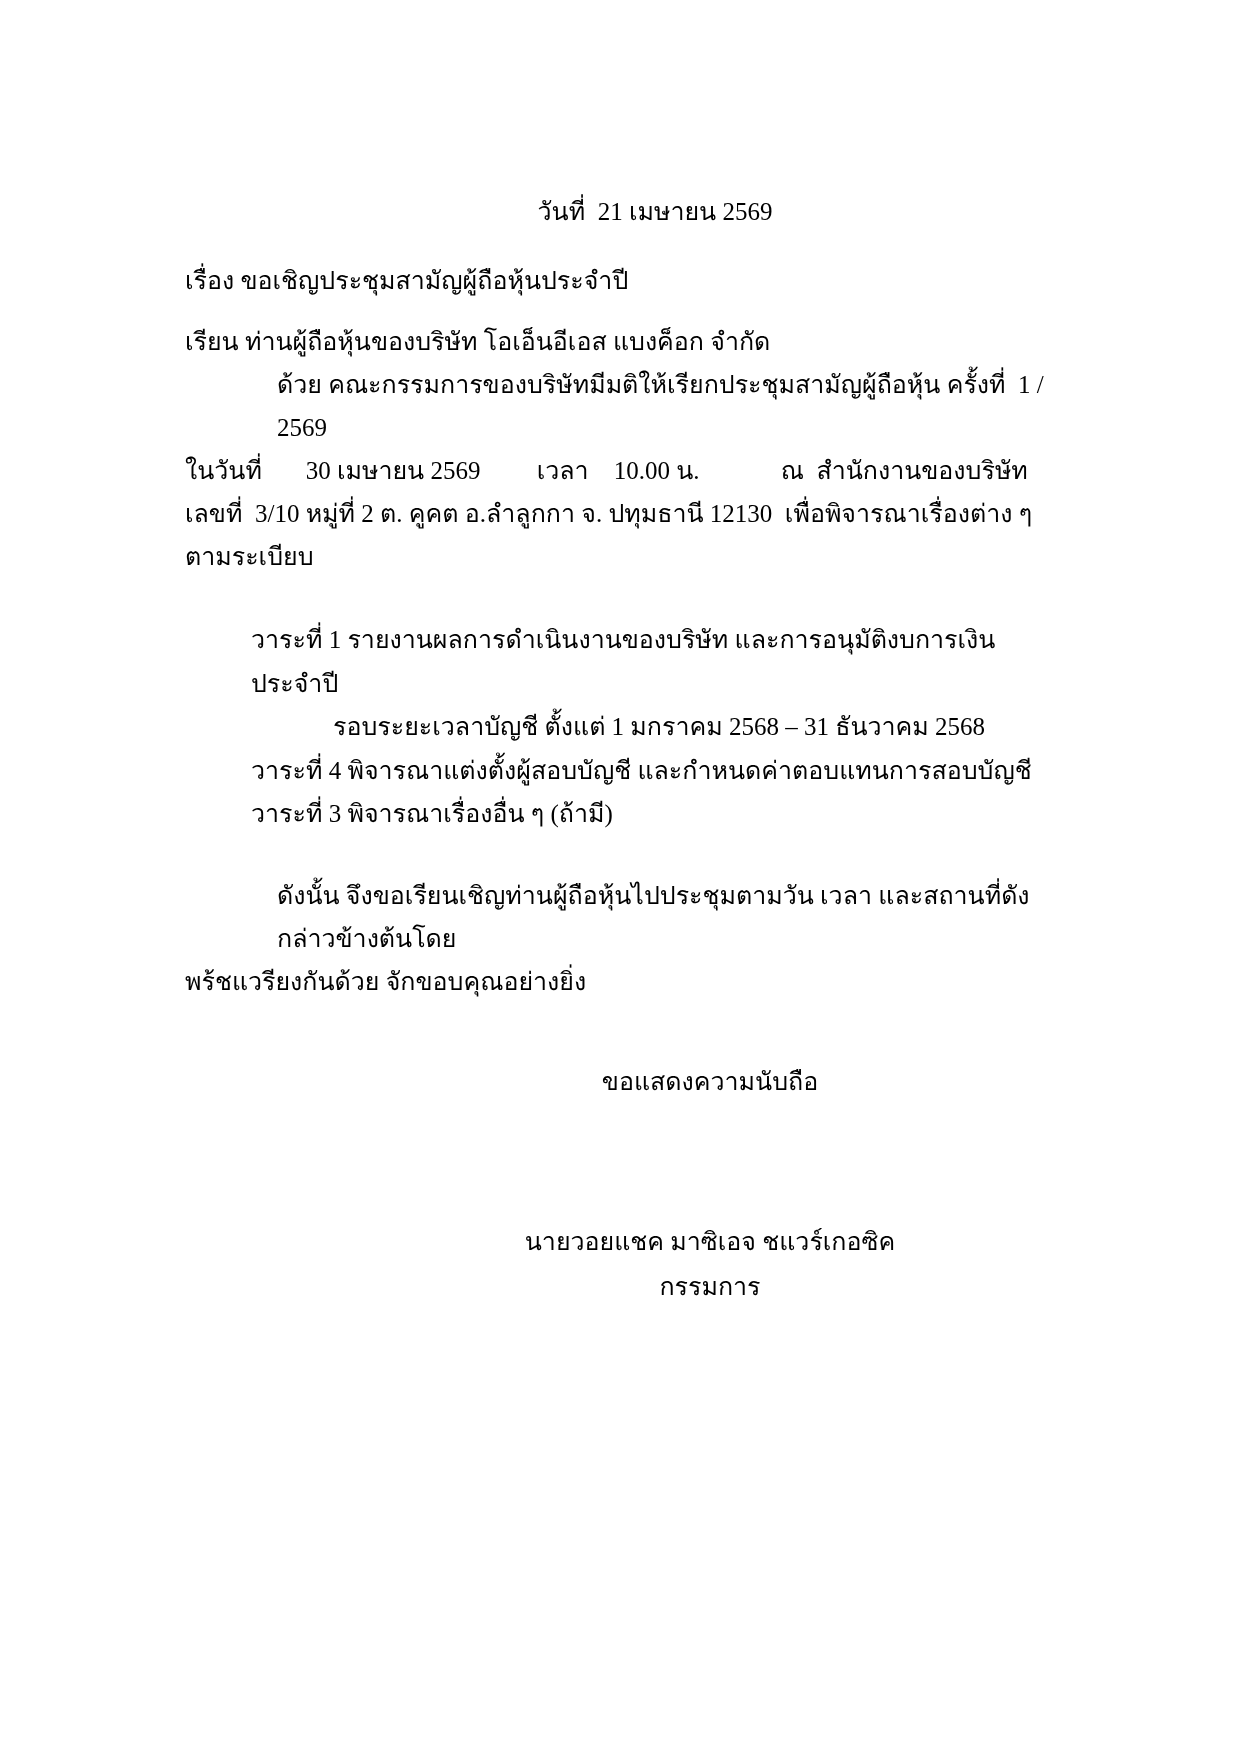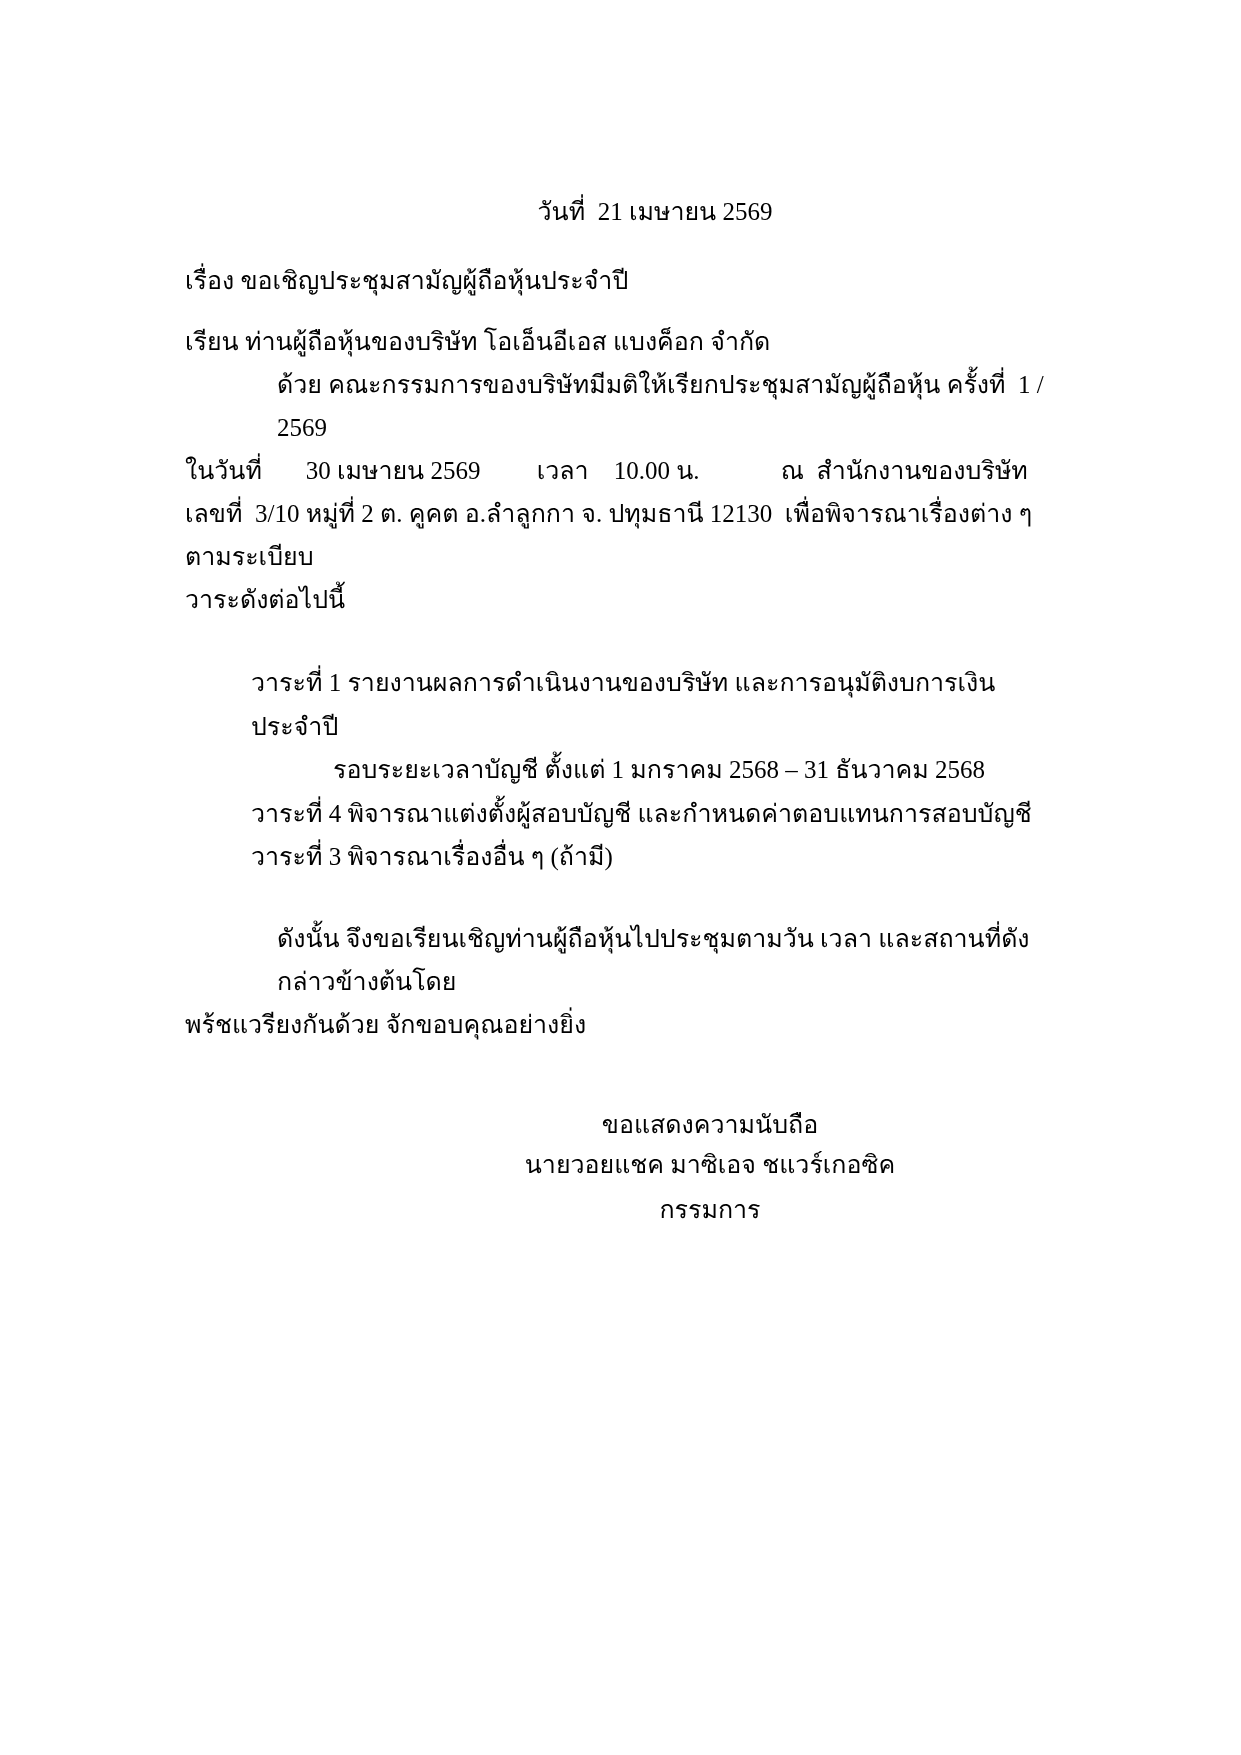--- a/index.html
+++ b/index.html
@@ -71,20 +71,21 @@
   }
   .regards {
     text-align: center;
     font-size: 25px;
     margin-top: 58px;
     padding-left: 170px;
   }
   .signer {
     text-align: center;
     font-size: 25px;
+    margin-top: 120px;
     padding-left: 170px;
   }
   .signer-title {
     text-align: center;
     font-size: 25px;
     margin-top: 5px;
     padding-left: 170px;
   }
 </style>
 </head>
@@ -95,21 +96,20 @@
 
     <div class="line date-line">วันที่  21 เมษายน 2569</div>
 
     <div class="line subject-line">เรื่อง ขอเชิญประชุมสามัญผู้ถือหุ้นประจำปี</div>
 
     <div class="line to-line">เรียน ท่านผู้ถือหุ้นของบริษัท โอเอ็นอีเอส แบงค็อก จำกัด</div>
 
     <div class="line para indent-1">ด้วย คณะกรรมการของบริษัทมีมติให้เรียกประชุมสามัญผู้ถือหุ้น ครั้งที่  1 /  2569</div>
     <div class="line para">ในวันที่       30 เมษายน 2569         เวลา    10.00 น.             ณ  สำนักงานของบริษัท</div>
     <div class="line para">เลขที่  3/10 หมู่ที่ 2 ต. คูคต อ.ลำลูกกา จ. ปทุมธานี 12130  เพื่อพิจารณาเรื่องต่าง ๆ ตามระเบียบ</div>
-    <div class="line para">วาระดังต่อไปนี้</div>
 
     <div class="agenda-block">
       <div class="agenda-item">วาระที่ 1  รายงานผลการดำเนินงานของบริษัท และการอนุมัติงบการเงินประจำปี</div>
       <div class="agenda-sub">รอบระยะเวลาบัญชี ตั้งแต่ 1 มกราคม 2568 – 31 ธันวาคม 2568</div>
       <div class="agenda-item">วาระที่ 4  พิจารณาแต่งตั้งผู้สอบบัญชี และกำหนดค่าตอบแทนการสอบบัญชี</div>
       <div class="agenda-item">วาระที่ 3  พิจารณาเรื่องอื่น ๆ (ถ้ามี)</div>
     </div>
 
     <div class="line closing indent-1">ดังนั้น จึงขอเรียนเชิญท่านผู้ถือหุ้นไปประชุมตามวัน เวลา และสถานที่ดังกล่าวข้างต้นโดย</div>
     <div class="line">พร้ชแวรียงกันด้วย จักขอบคุณอย่างยิ่ง</div>

